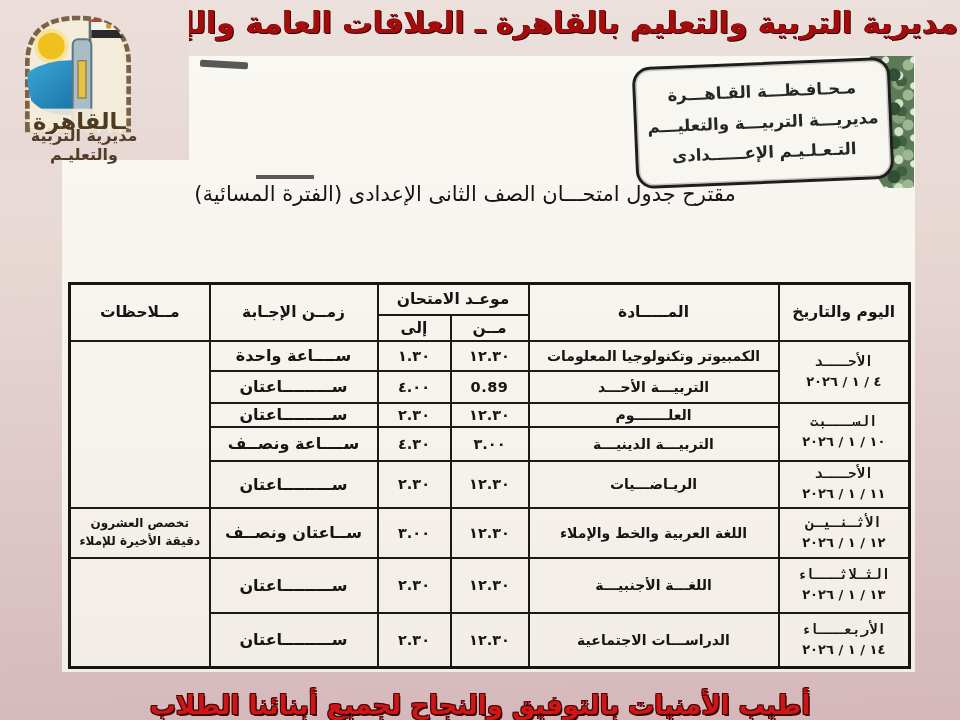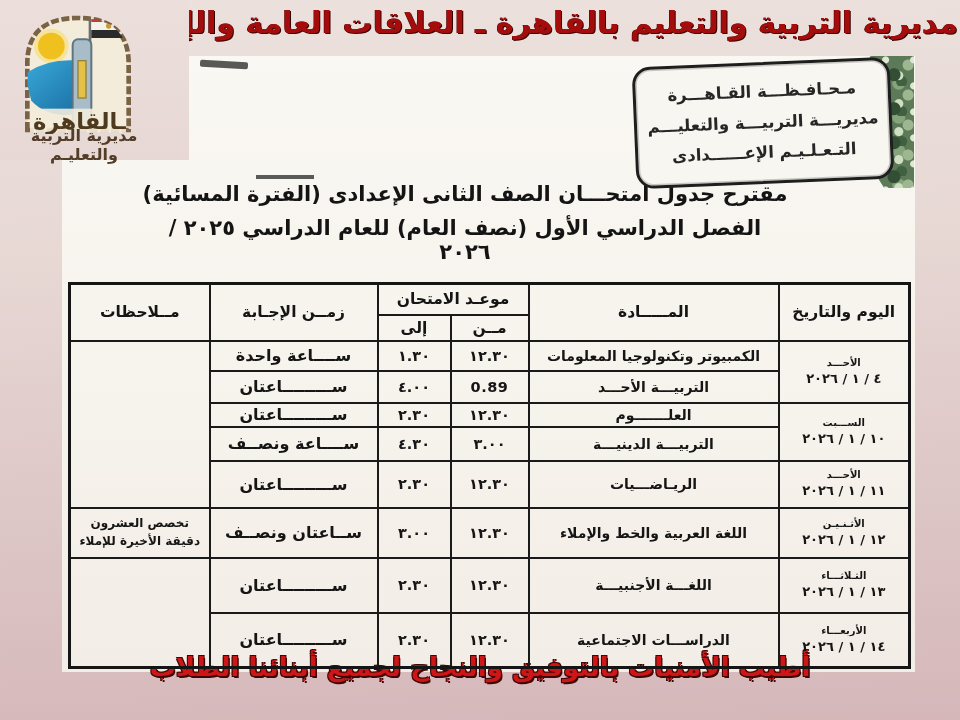--- a/index.html
+++ b/index.html
@@ -52,49 +52,49 @@
     background:#f8f6f0;border:3.5px solid #1e1e1e;border-radius:18px;
     box-shadow:inset 0 0 0 1.5px rgba(30,30,30,0.22);
     direction:rtl;text-align:center;
     display:flex;flex-direction:column;justify-content:center;gap:2px;
     padding:2px 10px;box-sizing:border-box;
   }
   .stamp div{font-size:16.5px;font-weight:bold;color:#262626;line-height:1.75;white-space:nowrap;}
   
   .doc-title{
     left:140px;top:182px;width:650px;text-align:center;direction:rtl;
-    font-weight:bold;color:#141414;
+    font-weight:normal;color:#141414;
   }
   .doc-title .l1{font-size:21px;margin:0 0 10px 0;}
   .doc-title .l2{font-size:21px;margin:0;}
   
   .artifact1{left:200px;top:61px;width:48px;height:7px;background:#2f2f2f;border-radius:2px;transform:rotate(3deg);opacity:.8;}
   .artifact2{left:256px;top:175px;width:58px;height:3.5px;background:#252525;opacity:.75;}
   
   table.sched{
     position:absolute;left:68px;top:282px;width:840px;z-index:3;
     border-collapse:collapse;table-layout:fixed;direction:rtl;
     background:transparent;
   }
   table.sched th,table.sched td{
     border:2px solid #1a1a1a;vertical-align:middle;text-align:center;
     padding:0 3px;color:#151515;font-weight:bold;overflow:hidden;
   }
   table.sched{border:3px solid #151515;}
   th.h{font-size:15.5px;}
   td.day-cell{font-size:15px;}
-  td.day-cell .dname{font-size:10px;line-height:1.5;}
+  td.day-cell .dname{font-size:14px;line-height:1.5;font-family:Liberation Mono, monospace;}
   td.day-cell .ddate{font-size:13px;letter-spacing:1px;line-height:1.4;}
   td.subj{font-size:14px;}
   td.time{font-size:14.5px;letter-spacing:0.5px;border-radius:10px;}
   td.dur{font-size:16px;}
   td.note-cell{font-size:12px;line-height:1.45;padding:0 6px;}
   
   .footer{
-    left:0;top:652px;width:960px;text-align:center;direction:rtl;
+    left:0;top:690px;width:960px;text-align:center;direction:rtl;
     font-size:26px;font-weight:bold;color:#cf1616;white-space:nowrap;
     text-shadow:1.5px 1.5px 0 #3f0606,-1px -1px 0 #3f0606,1px -1px 0 #3f0606,-1px 1px 0 #3f0606;
   }
 </style>
 </head>
 <body>
 
 <div class="abs page"></div>
 
 <div class="abs main-title">مديرية التربية والتعليم بالقاهرة ـ العلاقات العامة والإعلام</div>
@@ -137,21 +137,20 @@
   <div>مـحـافـظـــة القـاهـــرة</div>
   <div>مديريـــة التربيـــة والتعليـــم</div>
   <div>التـعـلـيـم الإعــــــدادى</div>
 </div>
 
 <div class="abs artifact1"></div>
 <div class="abs artifact2"></div>
 
 <div class="abs doc-title">
   <p class="l1">مقترح جدول امتحـــان الصف الثانى الإعدادى (الفترة المسائية)</p>
-  <p class="l2">الفصل الدراسي الأول (نصف العام) للعام الدراسي ٢٠٢٥ / ٢٠٢٦</p>
 </div>
 
 <table class="sched">
   <colgroup>
     <col style="width:131px">
       <col style="width:250px">
       <col style="width:78px">
     <col style="width:73px">
       <col style="width:168px">
       <col style="width:140px">

